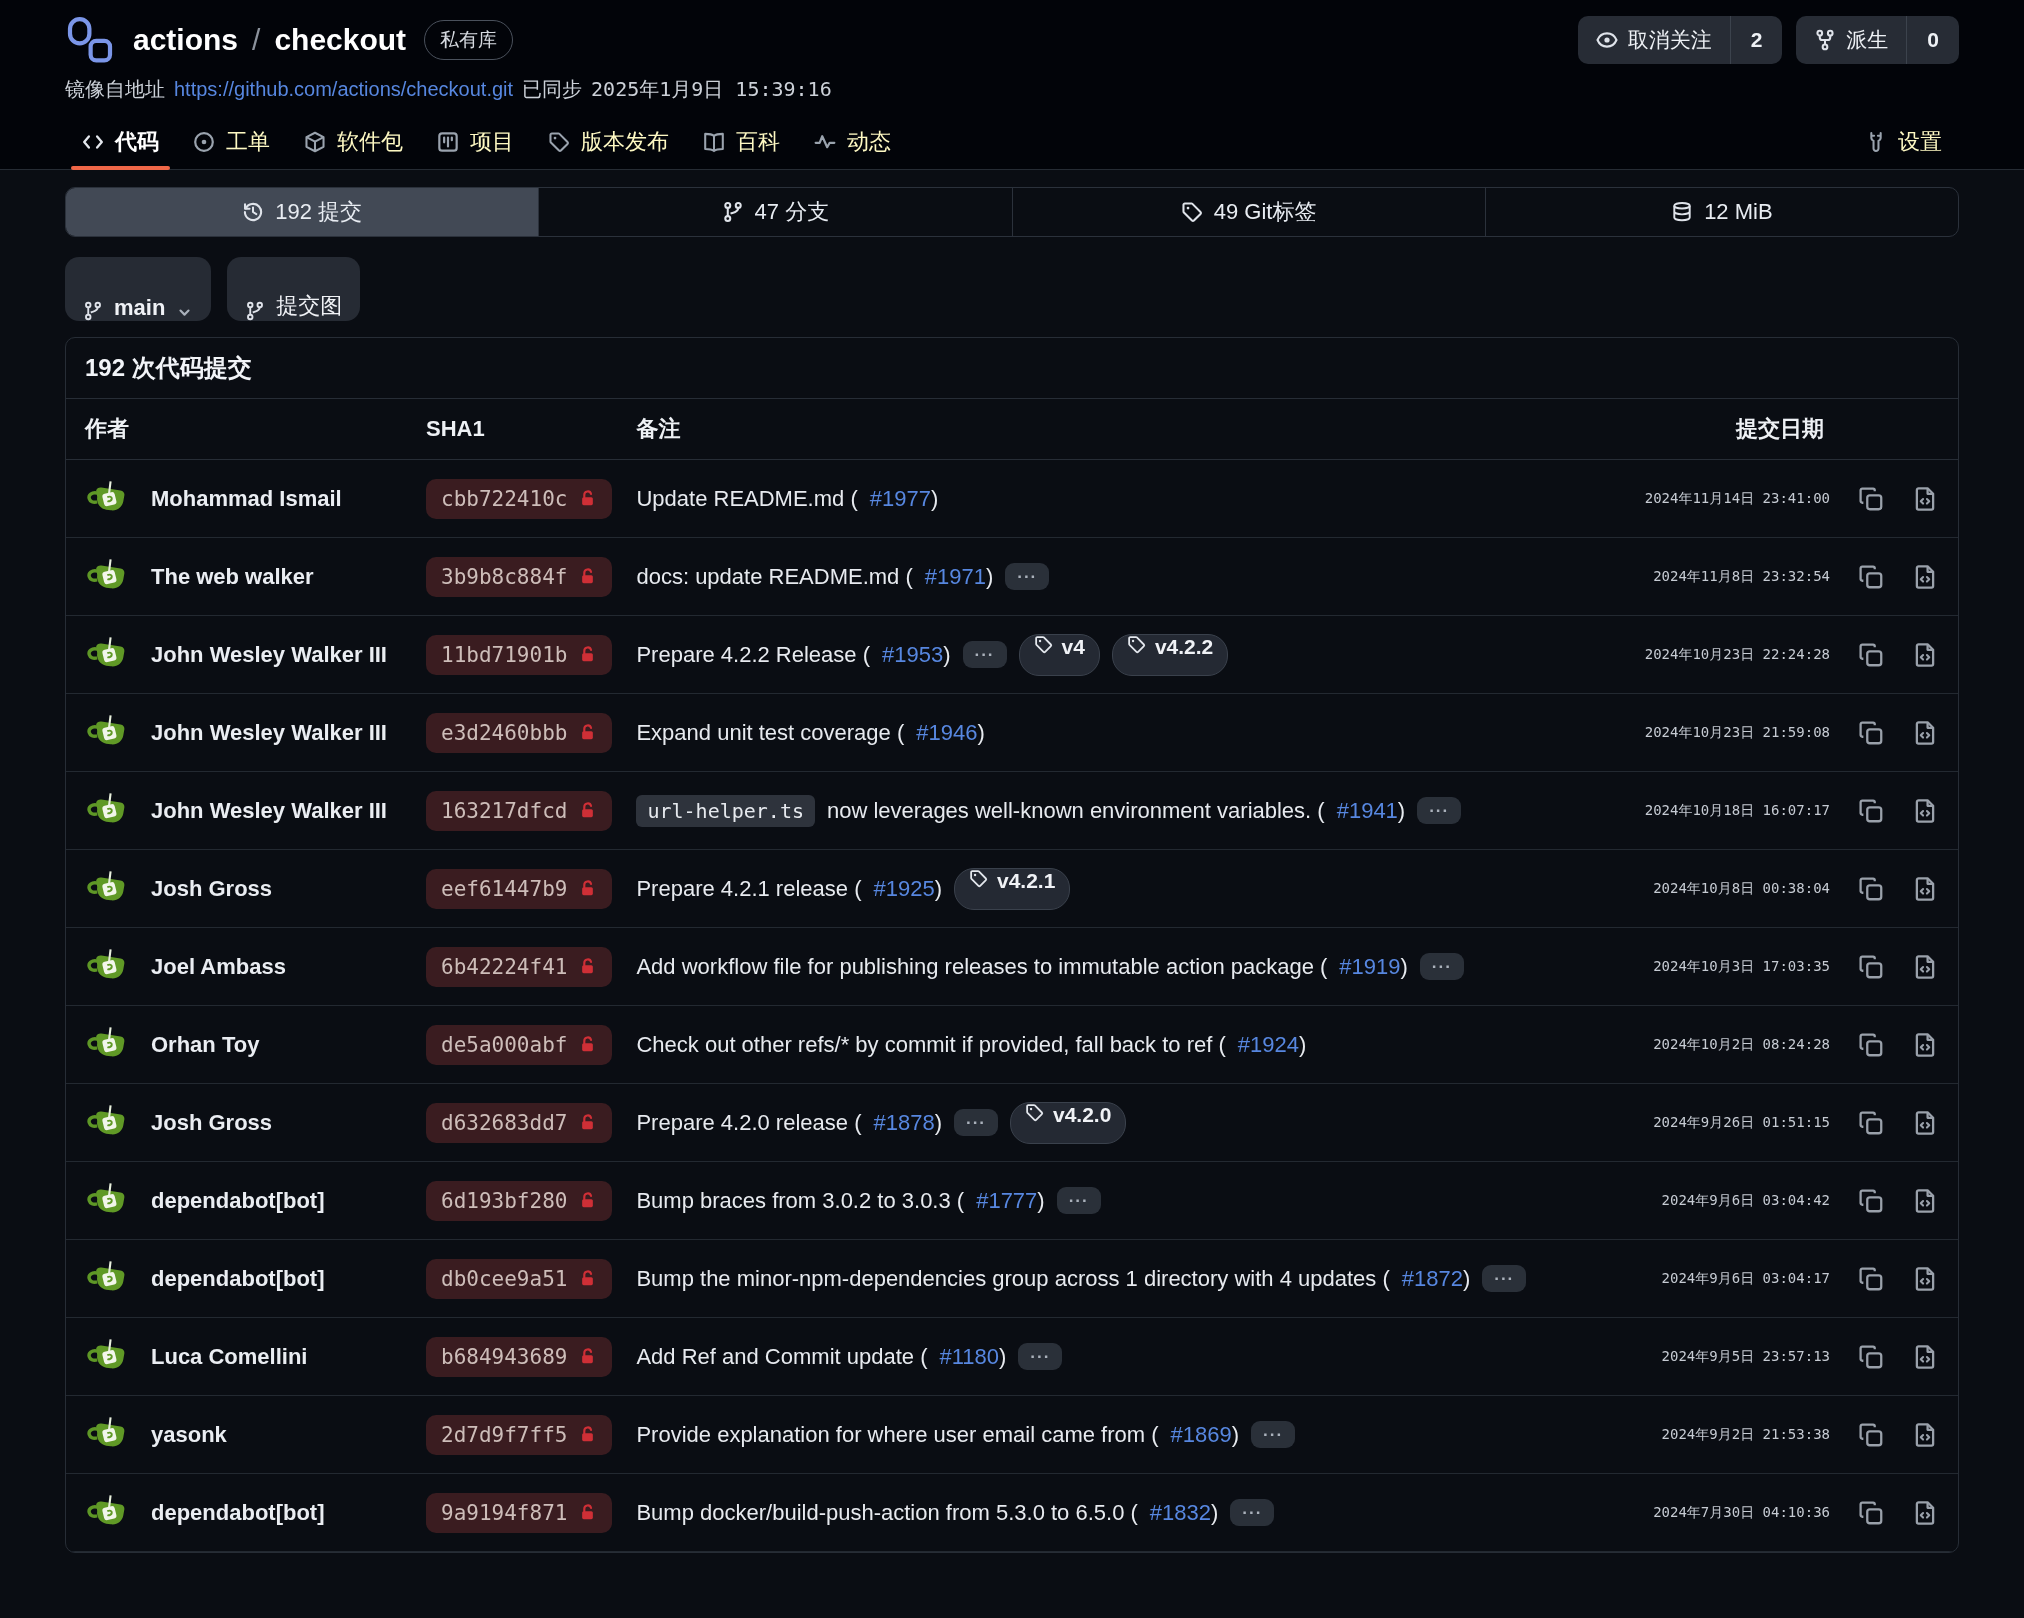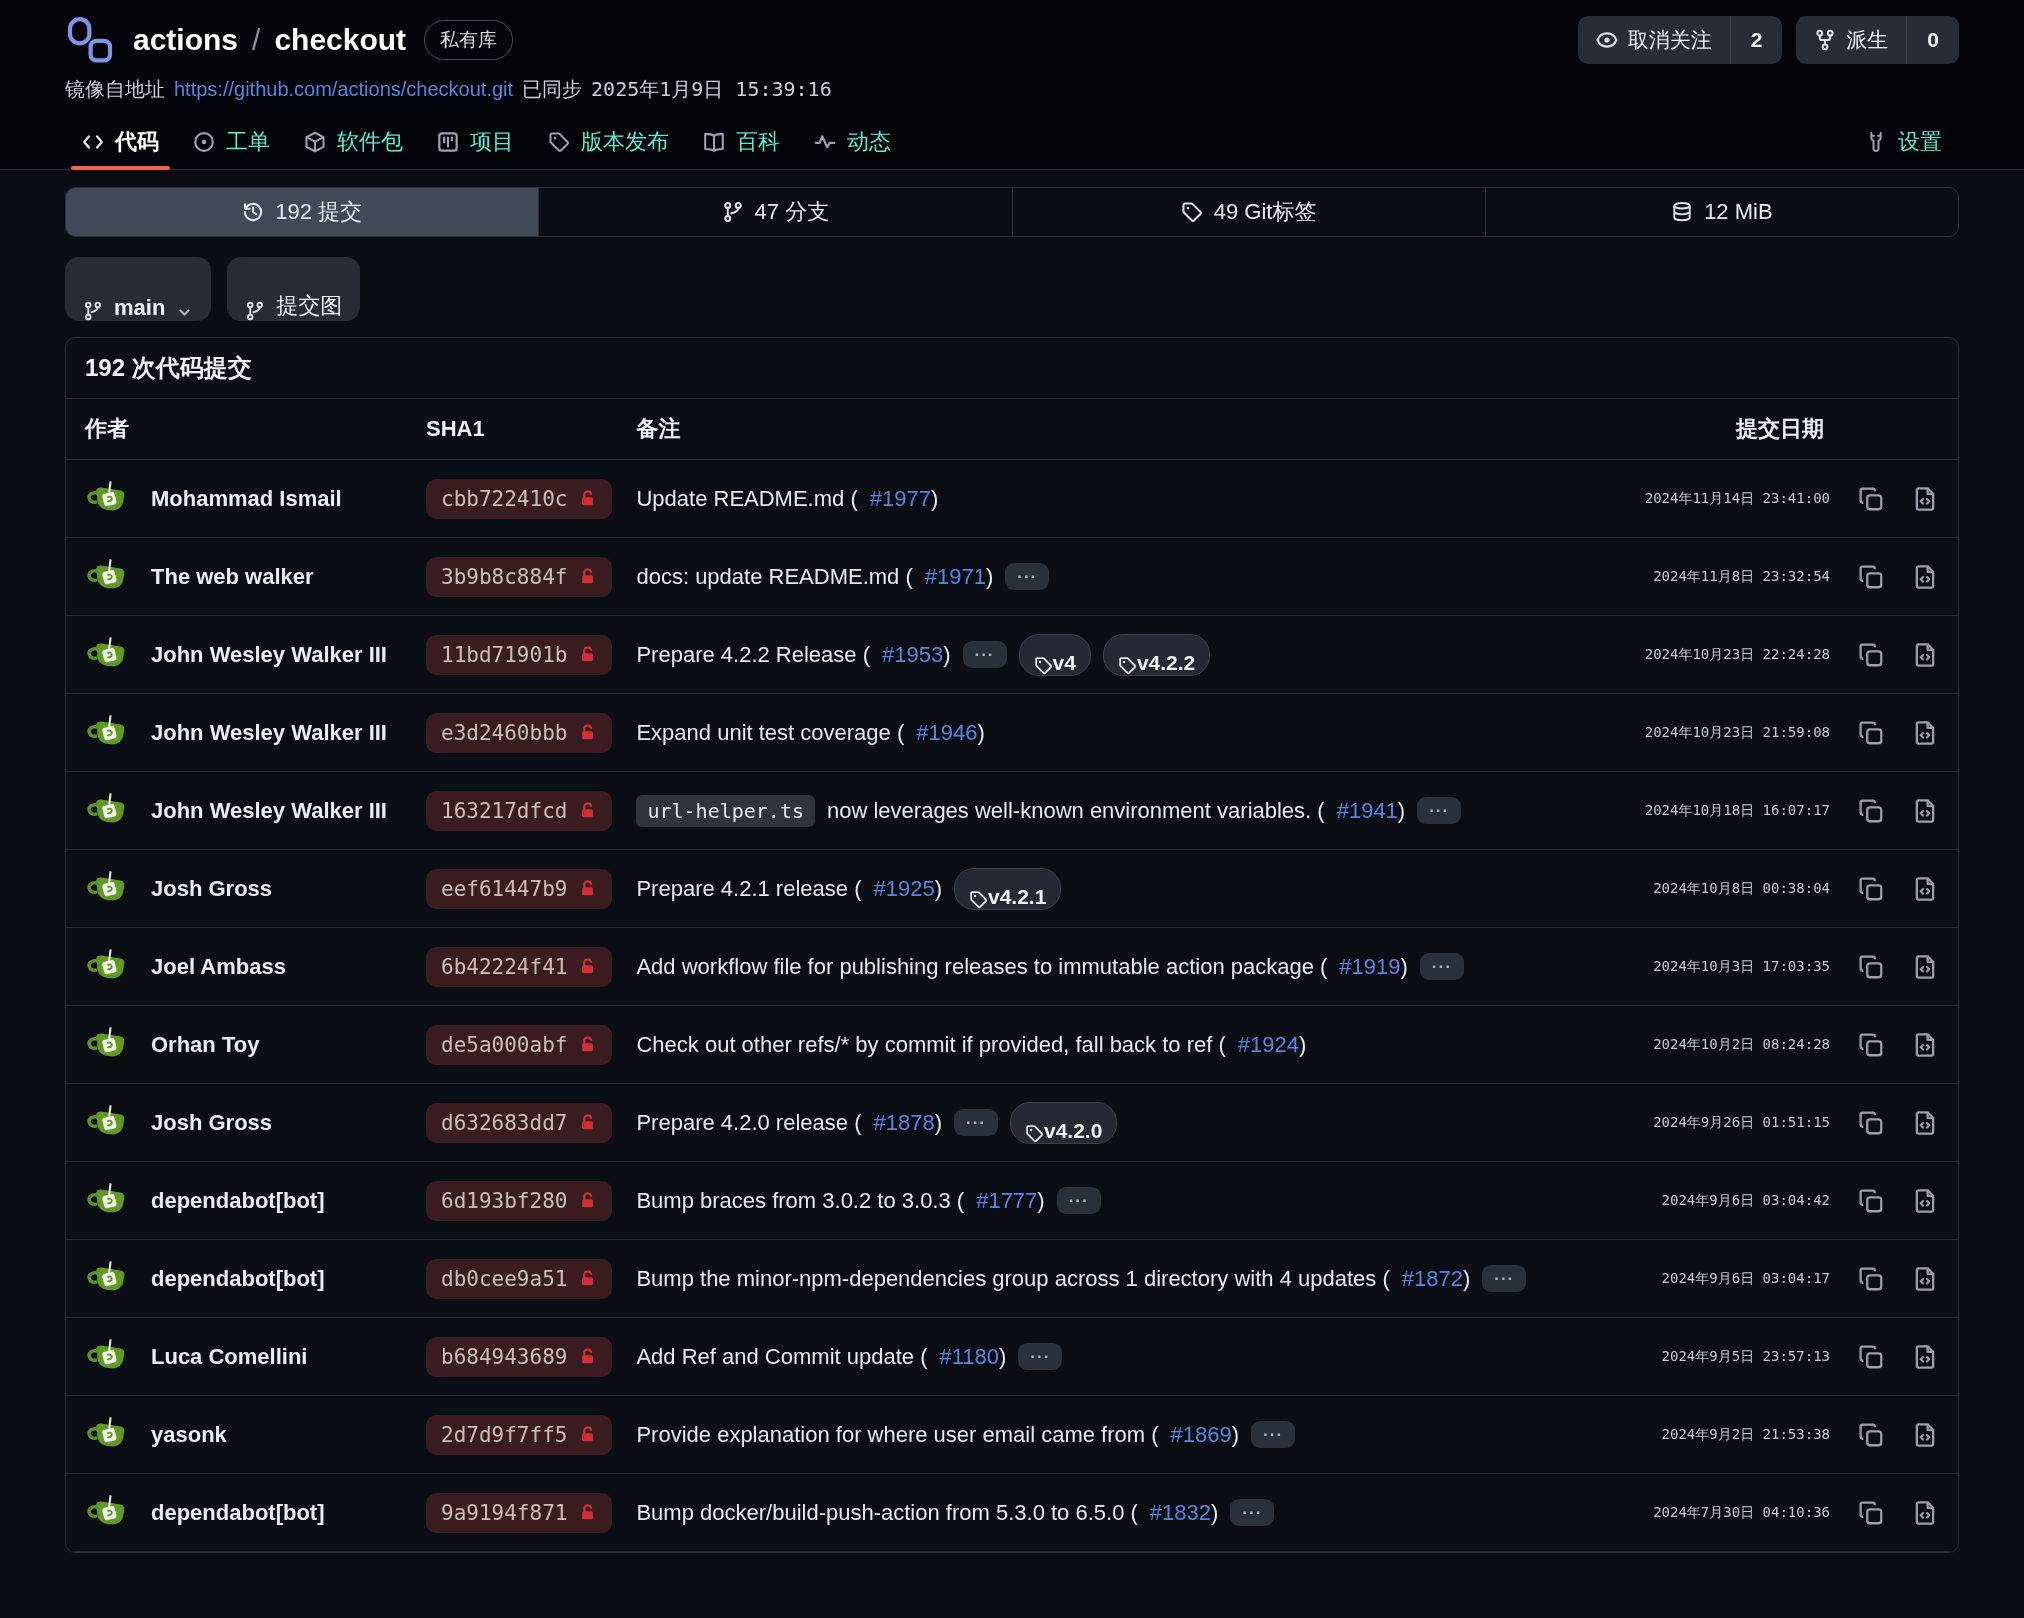--- a/index.html
+++ b/index.html
@@ -31,21 +31,21 @@
   .hdr-btn{display:flex; align-items:center; background:#272c35; border-radius:10px; height:48px; font-size:21px; color:#eef1f5; overflow:hidden;}
   .hdr-btn .lbl{display:flex; align-items:center; gap:10px; padding:0 18px; height:100%;}
   .hdr-btn .cnt{padding:0 20px; height:100%; display:flex; align-items:center; border-left:1px solid #3c434d; font-weight:600;}
   .hdr-btn svg{width:22px; height:22px; color:#dfe3ea;}
 
   .mirror-row{padding:10px 0 12px; font-size:20px; color:#ccd1d8; display:flex; gap:9px; align-items:baseline;}
   .mirror-row a{color:var(--link);}
 
   
   .nav-tabs{display:flex; align-items:stretch; height:54px; font-size:22px;}
-  .tab{display:flex; align-items:center; gap:11px; padding:0 17px; color:#5eead4; position:relative;}
+  .tab{display:flex; align-items:center; gap:11px; padding:0 17px; color:#fef9c3; position:relative;}
   .tab svg{width:22px; height:22px; color:var(--icon);}
   .tab.active{color:#fff; font-weight:600;}
   .tab.active svg{color:#e3e7ed;}
   .tab.active::after{content:""; position:absolute; left:6px; right:6px; bottom:-1px; height:4px; background:var(--accent); border-radius:3px;}
   .tab-spacer{flex:1;}
 
   
   .main{padding:0 65px;}
 
   .stats-bar{margin-top:17px; display:flex; border:1px solid #2b313b; border-radius:10px; overflow:hidden; height:50px; background:transparent;}
@@ -84,21 +84,21 @@
   .avatar svg{width:42px; height:42px;}
   .author-name{font-weight:600; color:#eaedf2; font-size:22px;}
   .sha-pill{display:inline-flex; align-items:center; gap:11px; background:#3a1c20; border-radius:10px; padding:8px 15px; font-size:21px; color:#cdbdb9;}
   .sha-pill svg{width:19px; height:19px; color:var(--danger);}
   .c-msg{display:flex; align-items:center; gap:12px; overflow:hidden; height:47px;}
   .msg-text{color:#e7eaef;}
   .msg-link{color:var(--link);}
   .msg-close{color:#e7eaef; margin-left:-12px;}
   .code-pill{background:#2e333c; border-radius:6px; padding:4px 11px; font-size:20px; color:#e6e9ee;}
   .ellipsis-btn{background:#2a3039; border-radius:9px; padding:0 12px; height:27px; color:#aab1bb; font-weight:700; font-size:17px; letter-spacing:1px; line-height:27px;}
-  .tag-btn{display:inline-flex; align-items:flex-end; background:#242933; border:1px solid #3a414c; border-radius:20px; padding:0 14px; height:42px; font-size:21px; color:#f0f2f6; font-weight:600;}
+  .tag-btn{display:inline-flex; align-items:flex-start; gap:9px; background:#242933; border:1px solid #3a414c; border-radius:20px; padding:0 14px; height:42px; font-size:21px; color:#f0f2f6; font-weight:600;}
   .tag-btn svg{width:19px; height:19px; color:#e3e7ed;}
   .c-date{display:flex; align-items:center; justify-content:flex-end; gap:28px; padding-right:8px; height:47px;}
   .date-text{font-size:14px; color:#c6cbd3;}
   .row-icon-btn svg{width:26px; height:26px; color:#9aa1ab;}
 </style>
 </head>
 <body>
 
 <div class="top-section">
   <div class="title-row">

